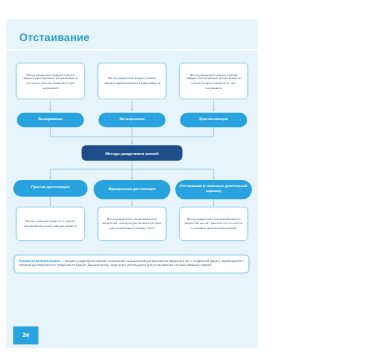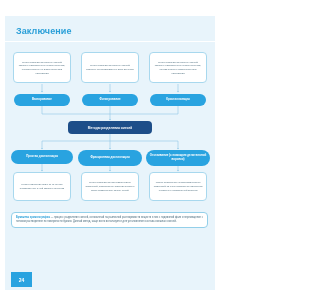--- a/index.html
+++ b/index.html
@@ -192,21 +192,21 @@
 </style>
 </head>
 <body>
 
 <div class="page">
 
   <div class="top-band"></div>
   <div class="content-area"></div>
   <div class="left-gutter"></div>
 
-  <div class="page-title">Заключение</div>
+  <div class="page-title">Отстаивание</div>
   <div class="title-rule"></div>
 
   <div class="chart">
 
     <svg class="connectors" viewBox="0 0 210 165">
       <defs>
         <marker id="arw" markerWidth="4" markerHeight="4" refX="2.2" refY="2" orient="auto">
           <path d="M0,0.4 L3.2,2 L0,3.6 Z" fill="#8ec8e6"></path>
         </marker>
       </defs>

